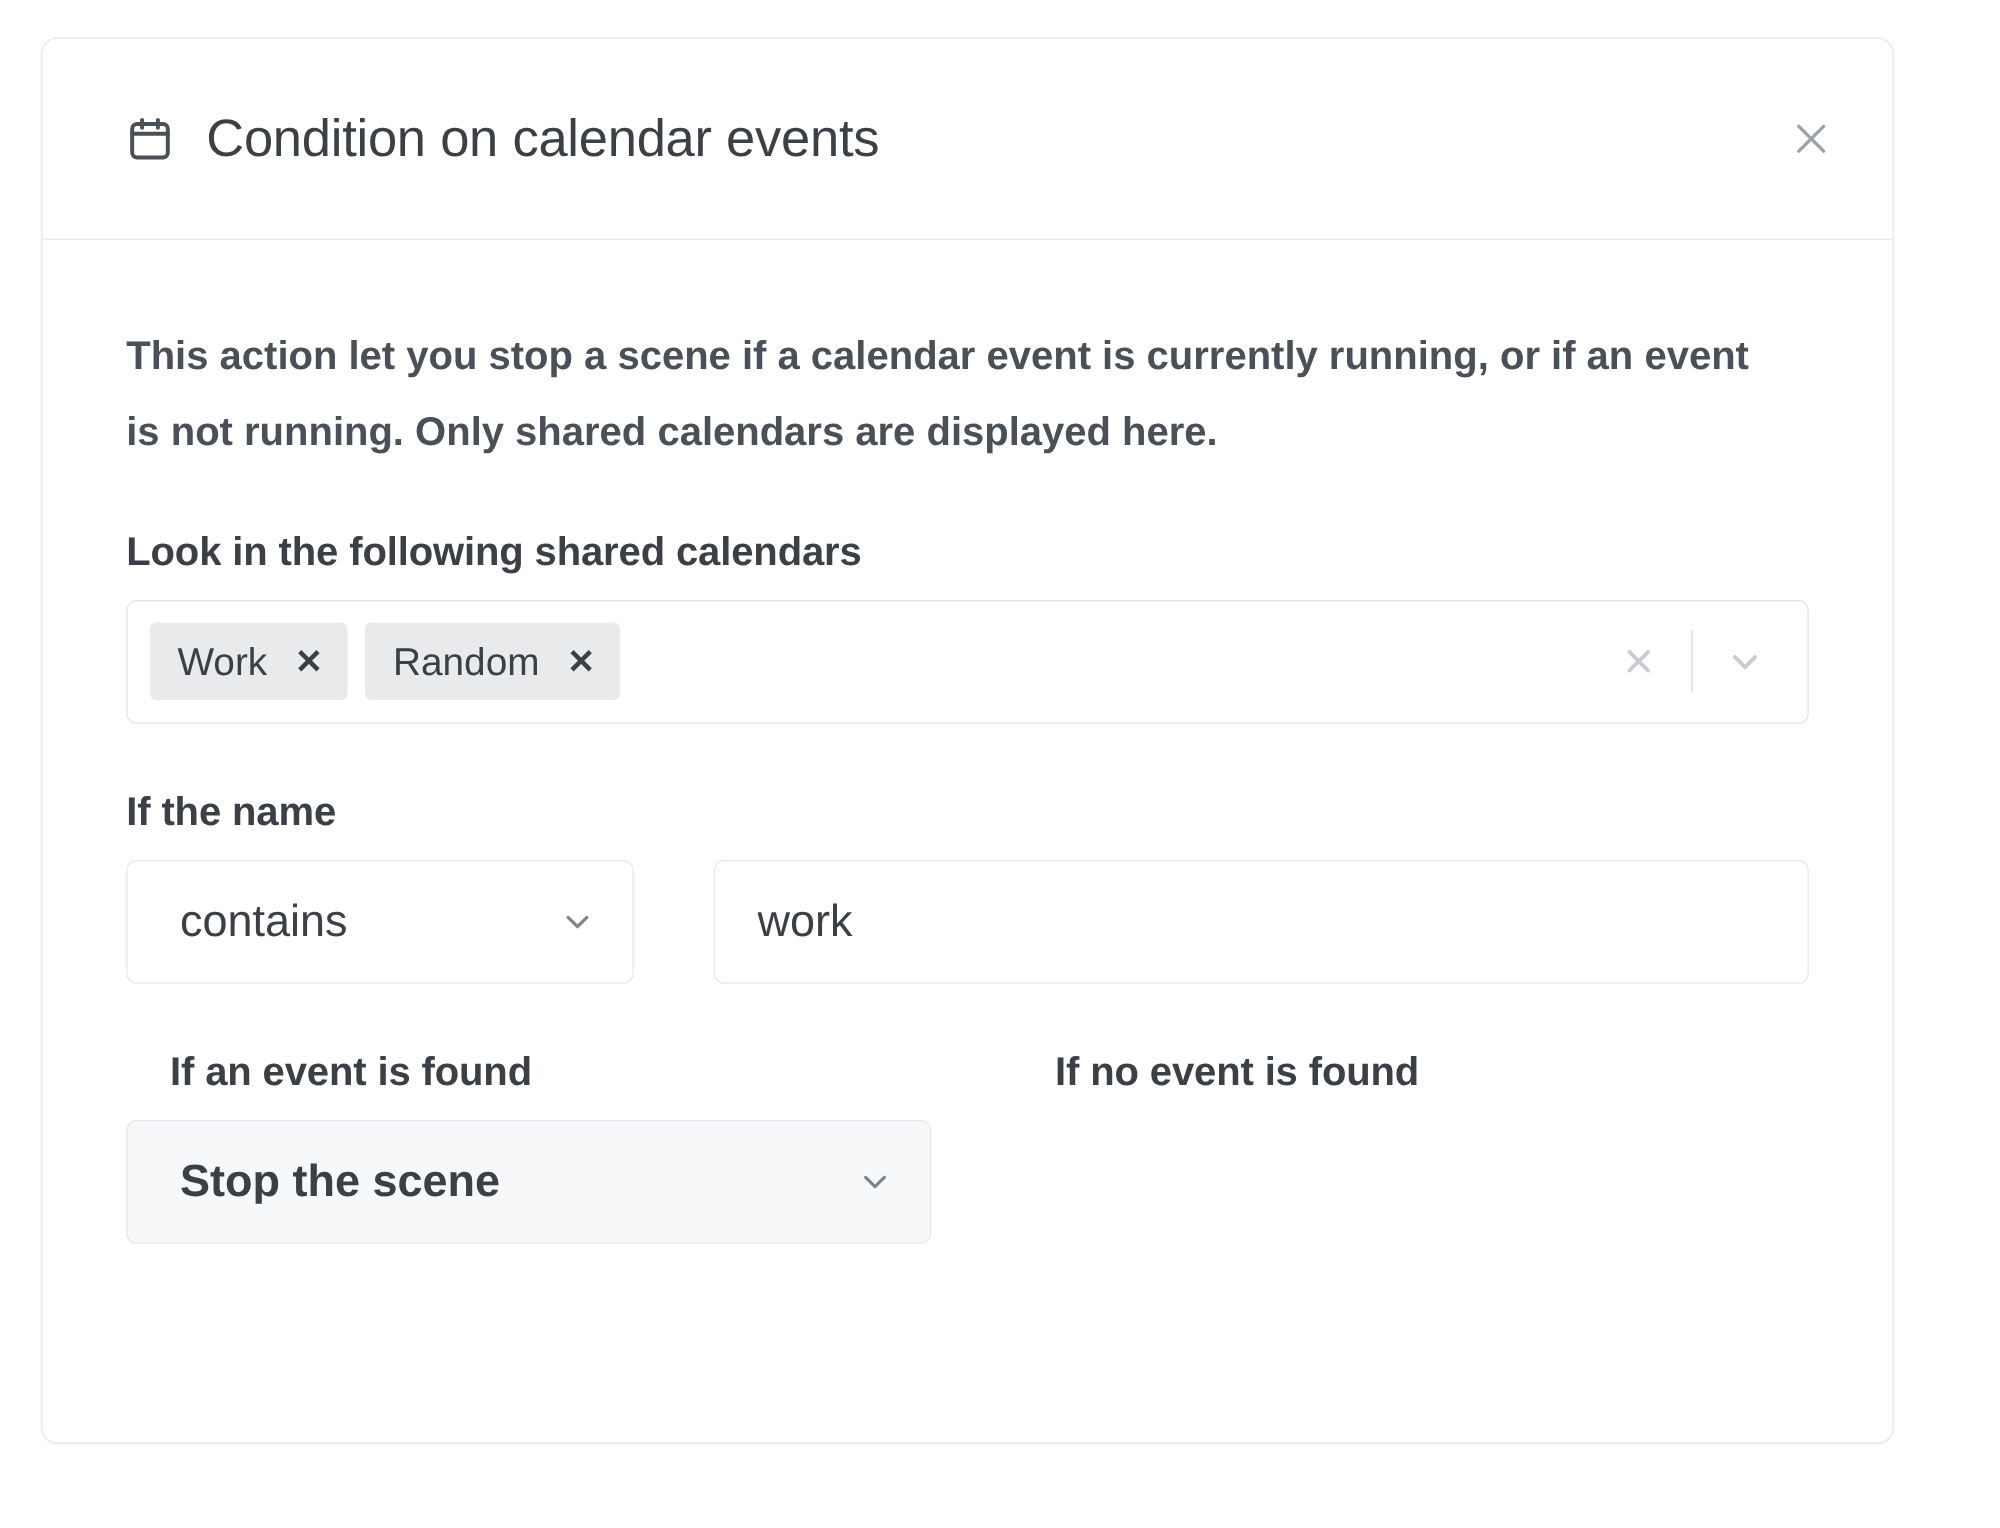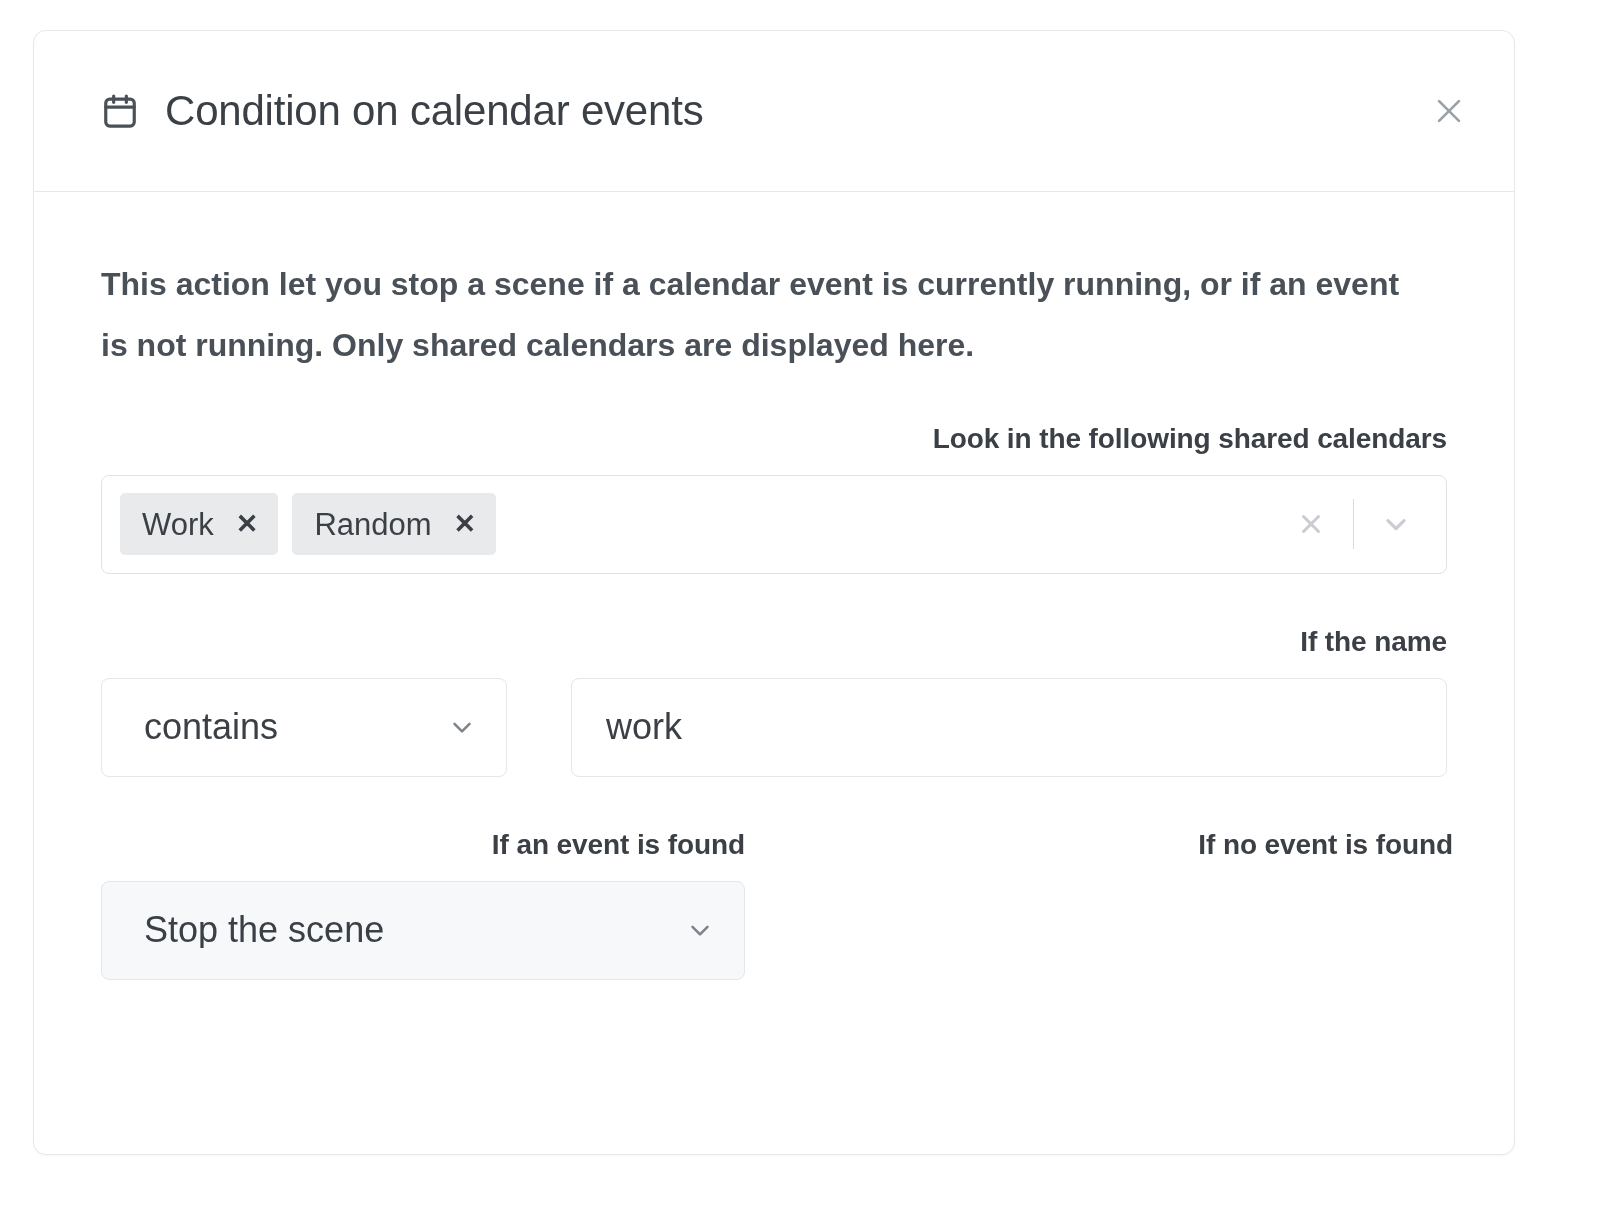--- a/index.html
+++ b/index.html
@@ -90,26 +90,25 @@
   .description {
     font-size: 32px;
     line-height: 1.92;
     color: #4a5057;
     margin: 0 0 46px 0;
     max-width: 1330px;
     font-weight: 700;
   }
 
   .field-label {
-    font-size: 28px;
+    font-size: 32px;
     font-weight: 700;
     color: #3b4046;
     margin: 0 0 20px 0;
     letter-spacing: -0.1px;
-    text-align: right;
   }
 
   
   .multiselect {
     position: relative;
     height: 99px;
     border: 1px solid #dfe3e8;
     border-radius: 8px;
     background: #ffffff;
     display: flex;
@@ -194,21 +193,21 @@
     border: 1px solid #e3e6ea;
     border-radius: 8px;
     background: #ffffff;
     box-sizing: border-box;
     display: flex;
     align-items: center;
     padding: 0 22px 0 42px;
     cursor: pointer;
   }
   .text-box { cursor: text; padding-left: 34px; }
-  .select-box.tinted { background: #f6f8fa; border-color: #e3e6ea; }
+  .select-box.tinted { background: #f6f8fa; border-color: #e3e6ea; font-weight: bold; }
 
   .control-value {
     font-size: 36px;
     color: #3b4046;
     line-height: 1;
     flex: 1 1 auto;
     white-space: nowrap;
     overflow: hidden;
   }
   .control-chevron {
@@ -220,21 +219,21 @@
     justify-content: center;
   }
 
   .section-gap { height: 52px; }
 
   .labels-row {
     display: flex;
     gap: 64px;
     margin-bottom: 20px;
   }
-  .labels-row .field-label { margin-bottom: 0; }
+  .labels-row .field-label { margin-bottom: 0; margin-left: 35px; }
 </style>
 </head>
 <body>
 
 <div class="page">
 
   <div class="card">
 
     <div class="card-header">
       <div class="header-left">

